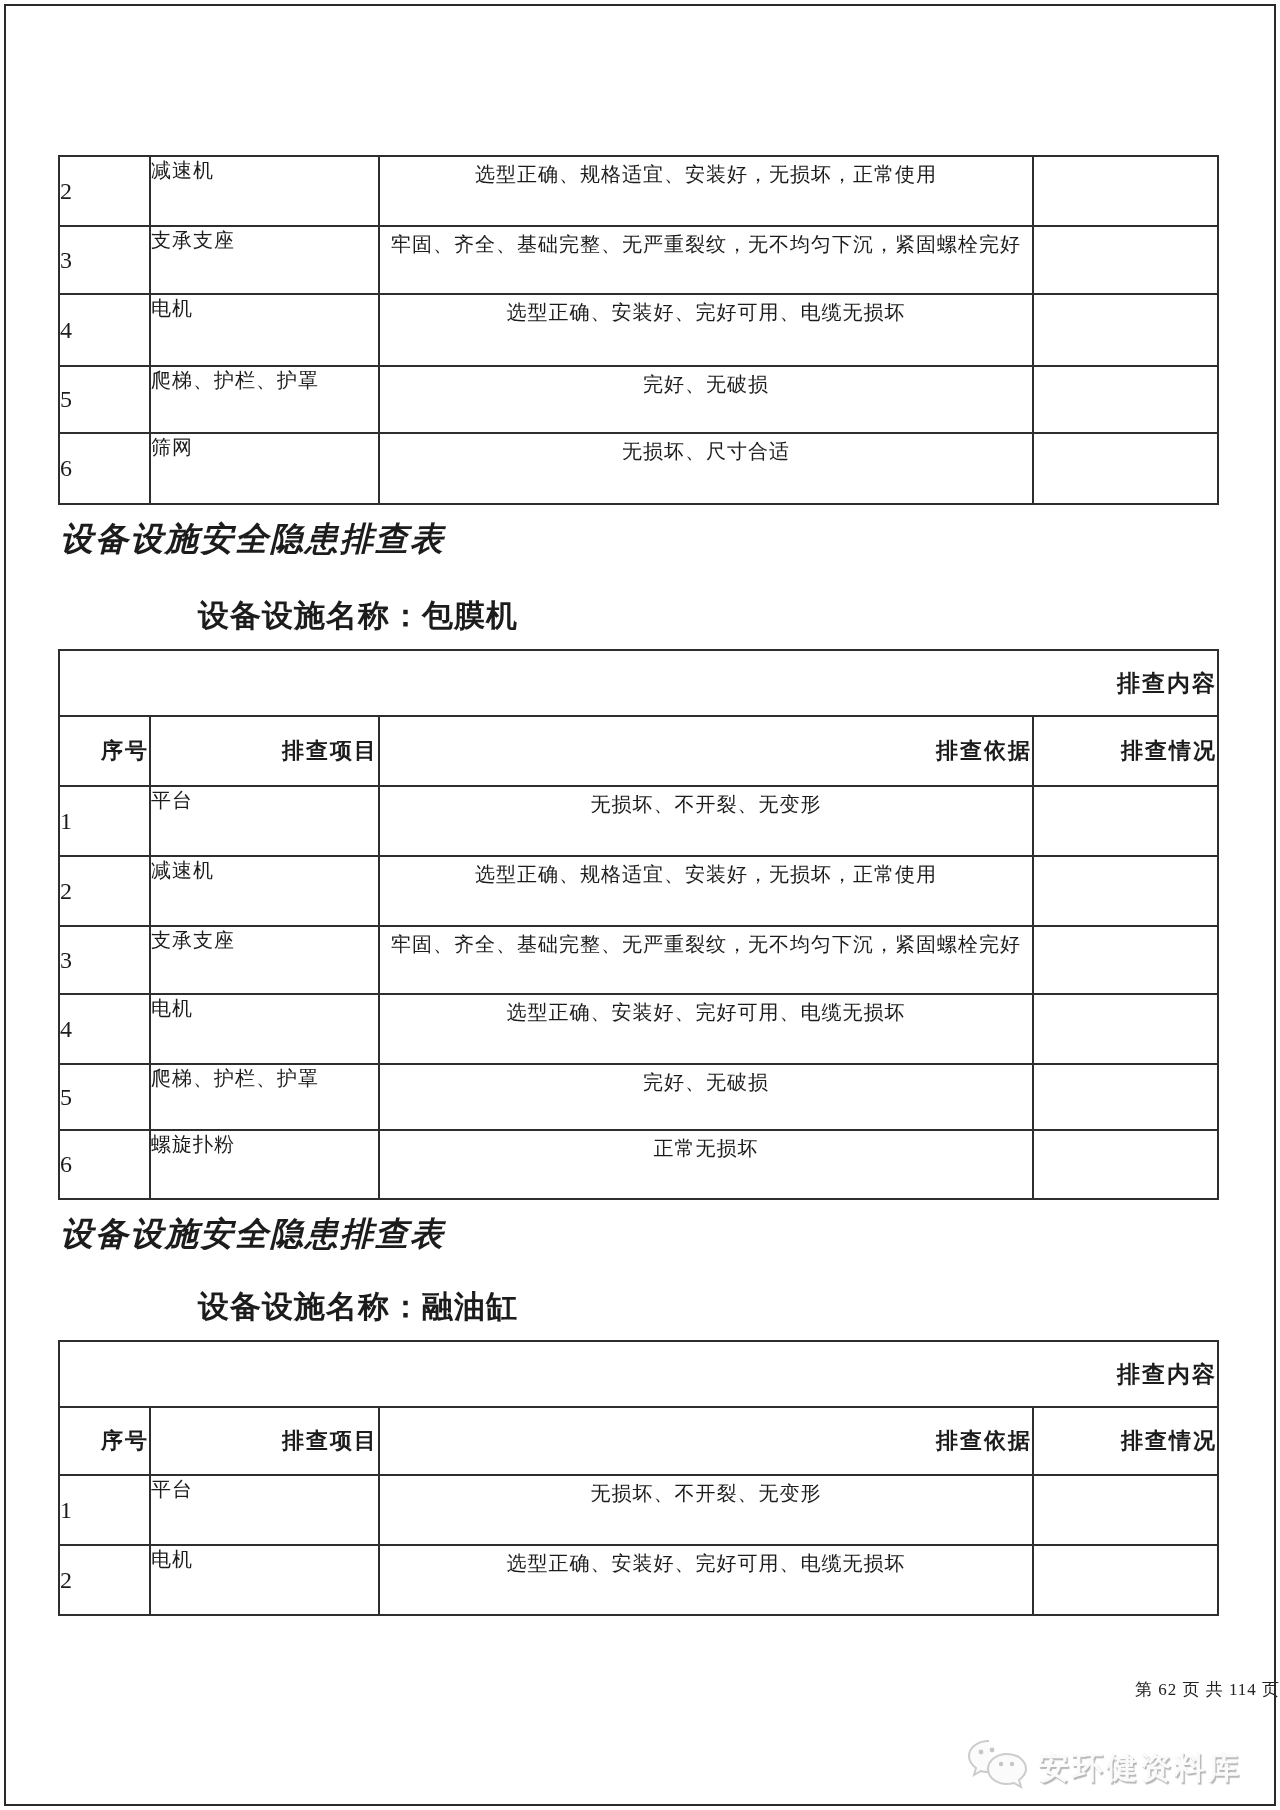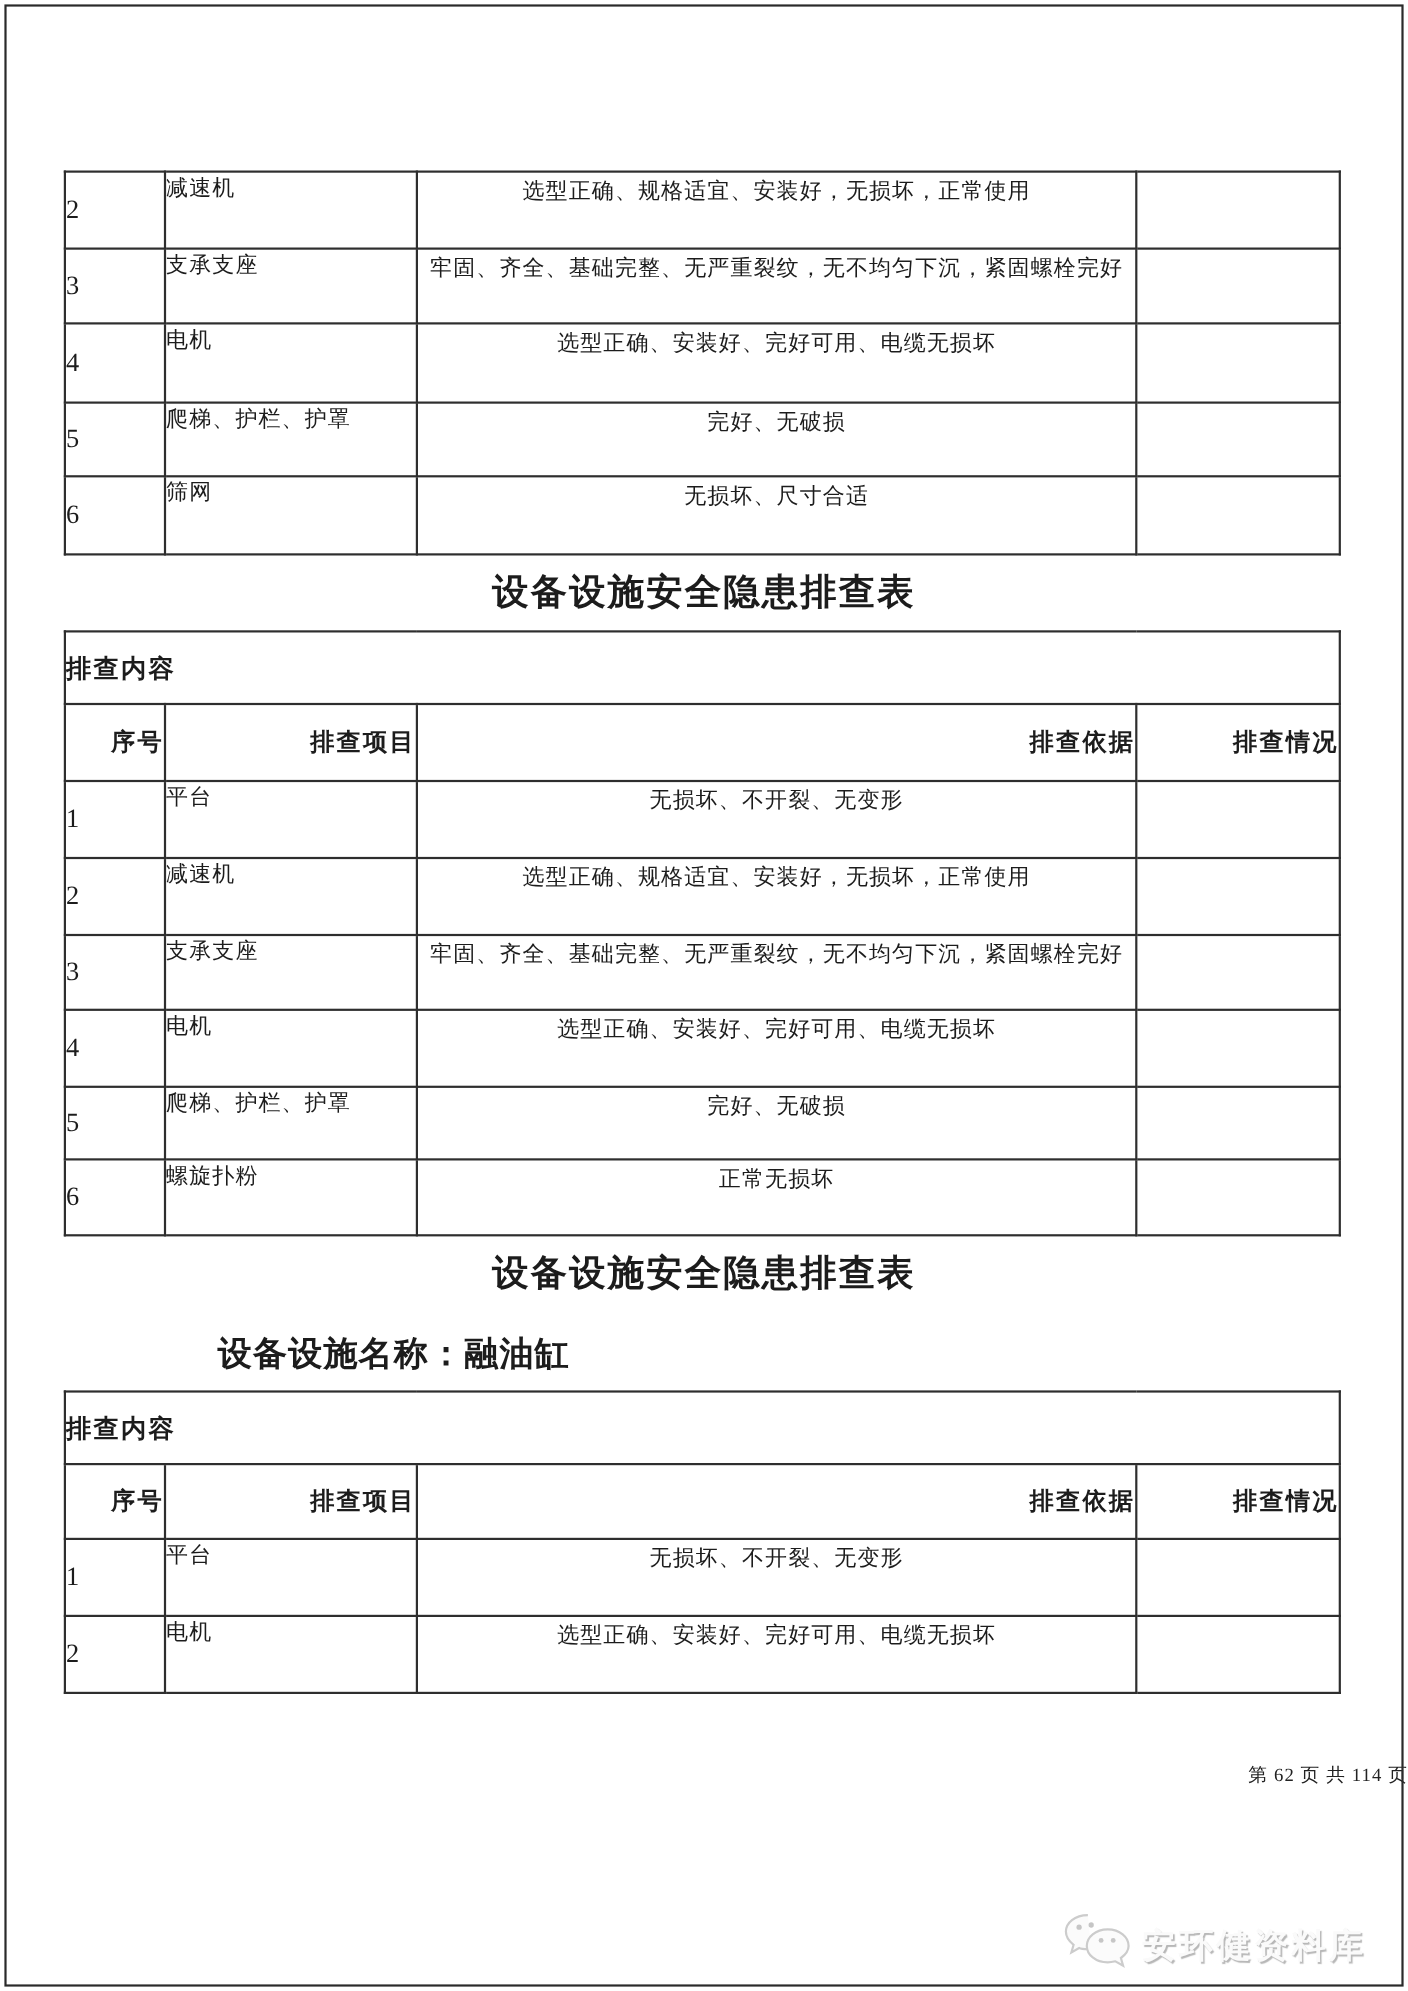--- a/index.html
+++ b/index.html
@@ -51,46 +51,46 @@
     line-height:34px;
     padding:11px 55px 0 15px;
     letter-spacing:1px;
     text-align:center;
   }
   td.status-cell{vertical-align:middle;}
 
   th.content-header{
     font-size:23px;
     font-weight:bold;
-    text-align:left;
+    text-align:right;
     letter-spacing:2px;
     height:64px;
   }
   th.col-header{
     font-size:22px;
     font-weight:bold;
     text-align:right;
     letter-spacing:2px;
   }
   tr.rh66{height:66px;}
   tr.rh67{height:67px;}
   tr.rh68{height:68px;}
   tr.rh69{height:69px;}
   tr.rh70{height:70px;}
   tr.rh71{height:71px;}
   tr.rh72{height:72px;}
 
   
   .sheet-title{
     margin:16px 60px 0 60px;
-    text-align:center;
     font-size:33px;
     line-height:36px;
     font-weight:bold;
     letter-spacing:2px;
+    font-style:italic;
   }
   .device-label{
     margin:42px 0 0 58px;
     padding-left:140px;
     font-size:31px;
     line-height:34px;
     font-weight:bold;
     letter-spacing:1px;
   }
   .tbl-gap{margin-top:16px;}
@@ -163,20 +163,21 @@
       <tr class="rh71">
         <td class="no-cell">6</td>
         <td class="item-cell">筛网</td>
         <td class="basis-cell">无损坏、尺寸合适</td>
         <td class="status-cell"></td>
       </tr>
     </tbody>
   </table>
 
   <div class="sheet-title">设备设施安全隐患排查表</div>
+  <div class="device-label">设备设施名称：包膜机</div>
 
   <table class="insp tbl-gap">
     <colgroup>
         <col class="c-no">
         <col class="c-item">
         <col class="c-basis">
         <col class="c-status">
       </colgroup>
     <tbody>
       <tr>

